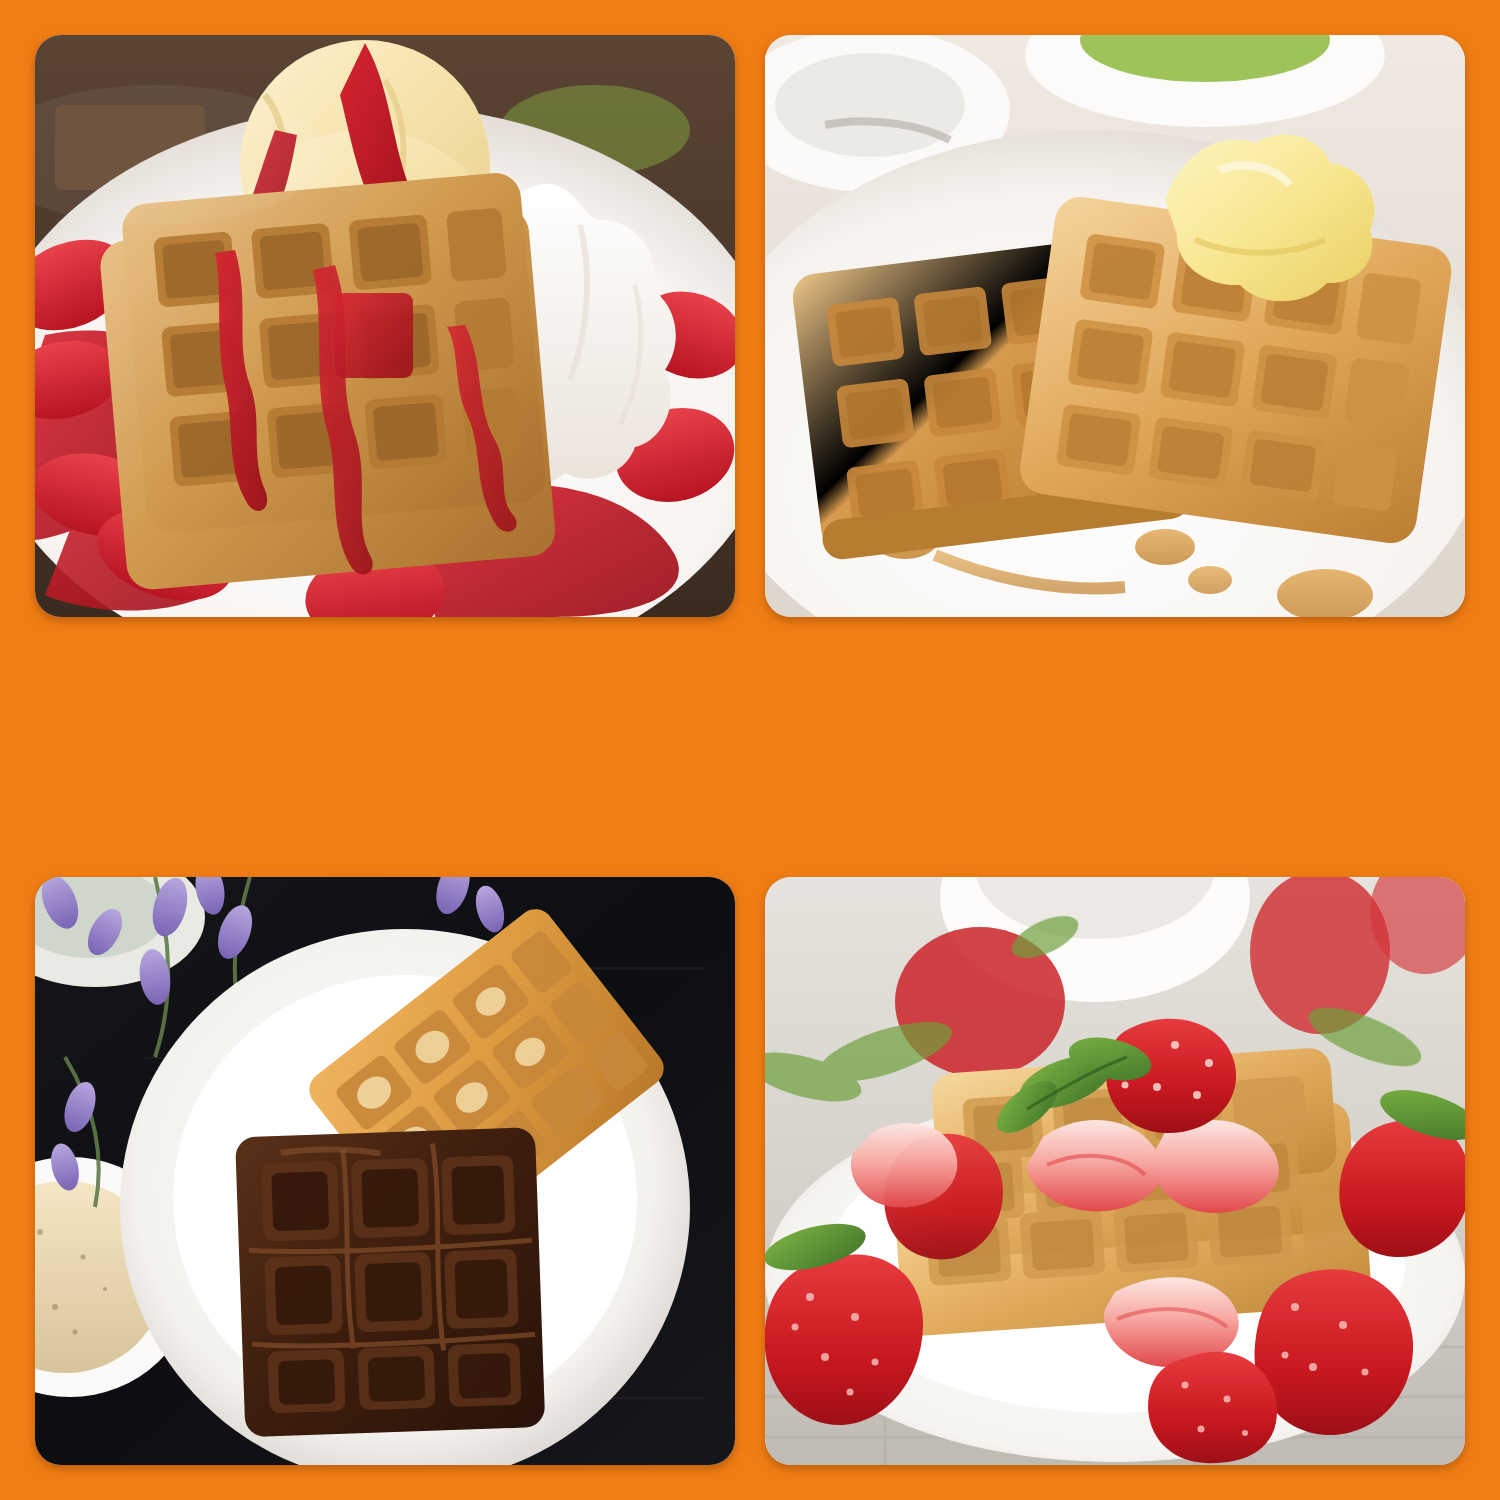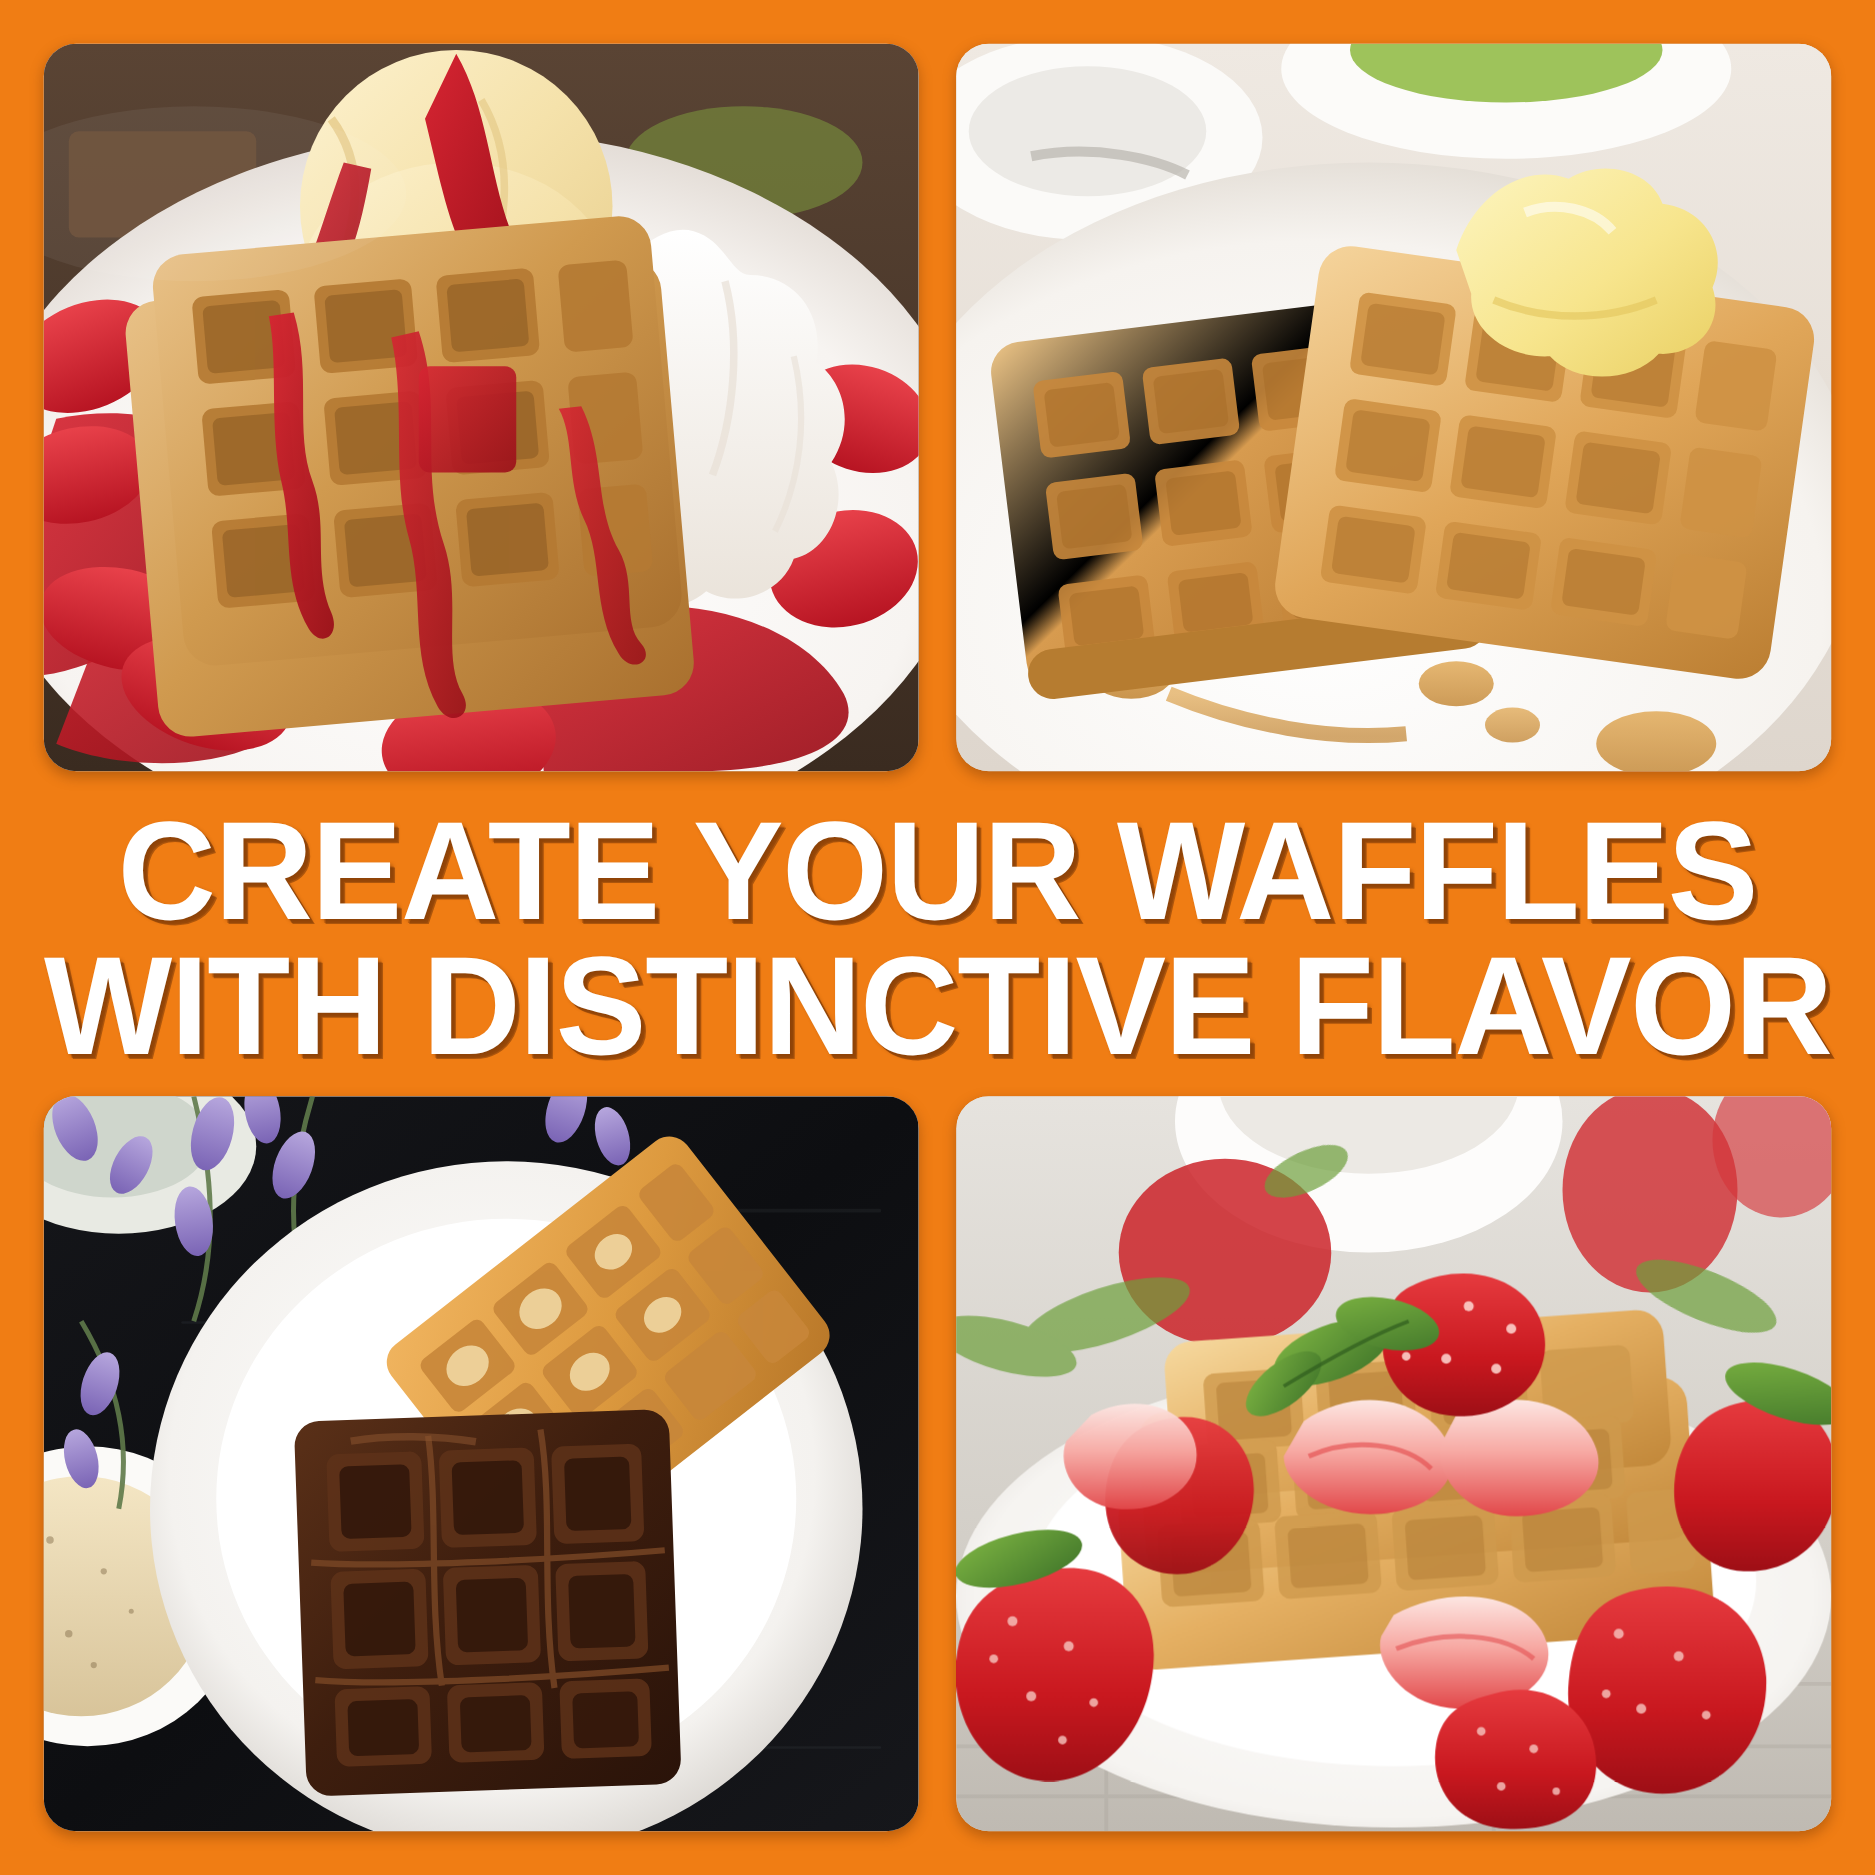--- a/index.html
+++ b/index.html
@@ -592,18 +592,14 @@
       <path d="M430 478 C472 465 512 492 512 534 C512 574 478 588 440 586 C400 584 378 552 384 518 C389 492 406 484 430 478 Z" fill="url(#straw)"></path>
       <g fill="#f7c6c0" opacity=".8">
         <circle cx="420" cy="508" r="3.5"></circle>
           <circle cx="462" cy="522" r="3.5"></circle>
           <circle cx="436" cy="552" r="3.5"></circle>
         <circle cx="480" cy="556" r="3"></circle>
       </g>
     </svg>
   </div>
 
-  <div class="headline">
-    <span class="headline-line line1">CREATE YOUR WAFFLES</span>
-    <span class="headline-line line2">WITH DISTINCTIVE FLAVOR</span>
-  </div>
 
 </div>
 
 </body></html>

